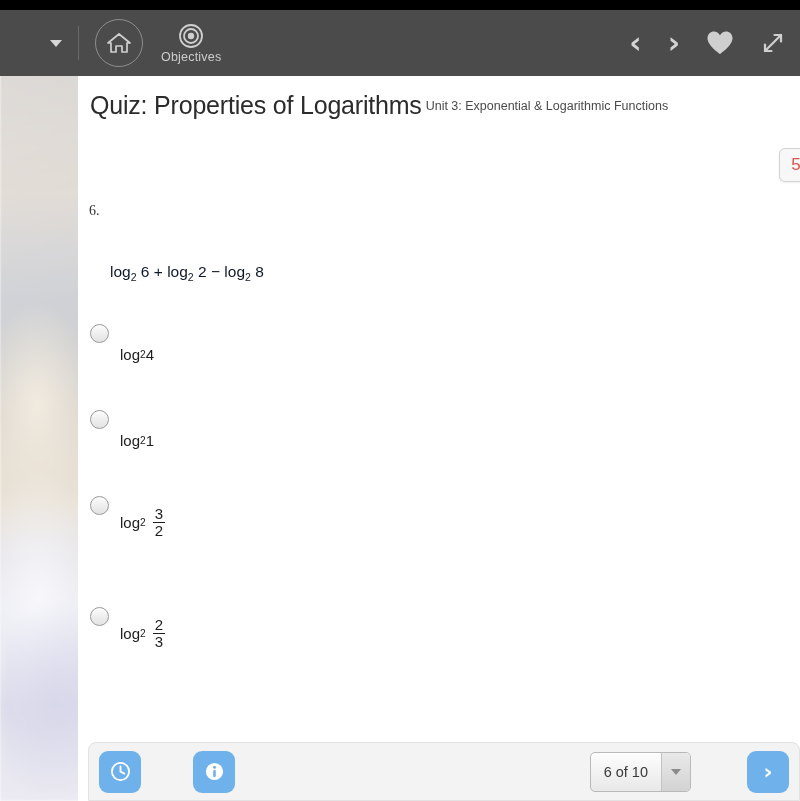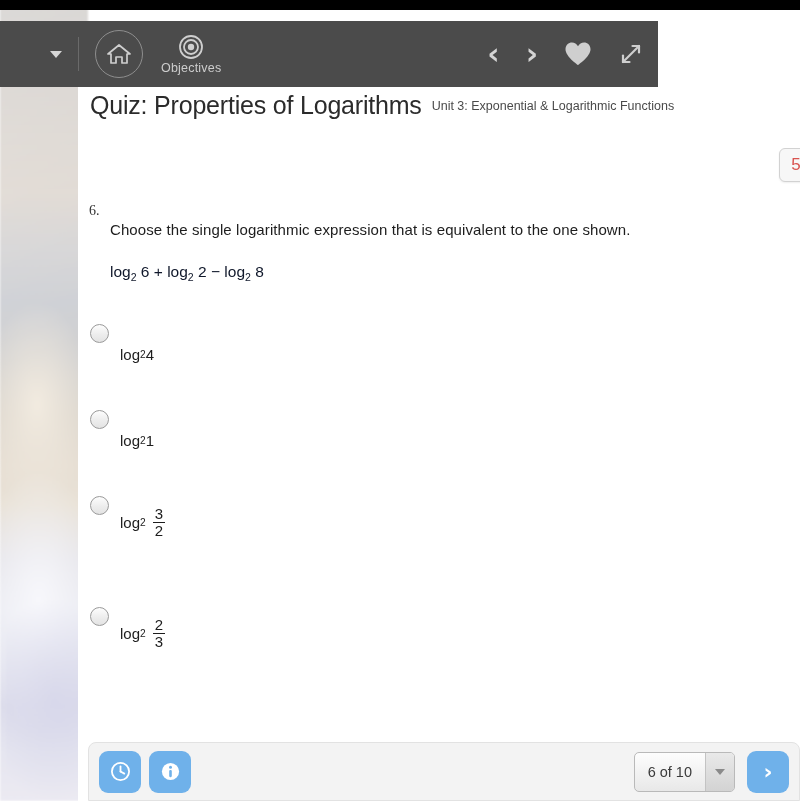--- a/index.html
+++ b/index.html
@@ -55,23 +55,23 @@
   }
 
   
   .blackbar {
     position: absolute; left: 0; top: 0; width: 800px; height: 10px;
     background: #000000;
   }
 
   
   .topbar {
-    position: absolute; left: 0; top: 10px; width: 658px; height: 66px;
+    position: absolute; left: 0; top: 10px; width: 800px; height: 66px;
     background: #4b4b4b;
-    display: flex; align-items: center; margin-top: 11px;
+    display: flex; align-items: center;
   }
   .topbar-left { display: flex; align-items: center; height: 100%; padding-left: 50px; }
   .topbar-right { margin-left: auto; display: flex; align-items: center; height: 100%; padding-right: 14px; gap: 26px; }
 
   .caret-down {
     width: 0; height: 0;
     border-left: 6px solid transparent; border-right: 6px solid transparent;
     border-top: 7px solid #d6d6d6;
     cursor: pointer;
   }
@@ -96,21 +96,21 @@
   }
 
   
   .titlerow {
     position: absolute; left: 90px; top: 91px; display: flex; align-items: center;
   }
   .quiz-title {
     font-size: 25px; font-weight: 400; color: #2b2b2b; letter-spacing: -.2px;
   }
   .quiz-sub {
-    font-size: 12.5px; color: #4a4a4a; margin-left: 10px;
+    font-size: 12.5px; color: #4a4a4a; margin-left: 4px;
   }
 
   
   .badge {
     position: absolute; left: 779px; top: 148px; width: 34px; height: 34px;
     background: #f7f7f7; border: 1px solid #d2d2d2; border-radius: 6px;
     display: flex; align-items: center; justify-content: center;
     color: #d9534f; font-size: 17px;
     box-shadow: 0 1px 2px rgba(0,0,0,.07);
   }
@@ -156,21 +156,21 @@
     margin-left: 7px; line-height: 1.08; font-size: 15px;
   }
   .frac-num { padding: 0 2px; }
   .frac-den { padding: 0 2px; border-top: 1.4px solid #1d1d1d; }
 
   
   .toolbar {
     position: absolute; left: 88px; top: 742px; width: 712px; height: 59px;
     background: #f3f3f3; border: 1px solid #e2e2e2;
     border-top-left-radius: 8px; border-top-right-radius: 8px;
-    display: flex; align-items: center; padding: 4px 10px;
+    display: flex; align-items: center; padding: 4px 10px; gap: 44px;
   }
   .tool-btn {
     width: 42px; height: 42px; border-radius: 9px; background: #6fb1ea;
     display: flex; align-items: center; justify-content: center;
     cursor: pointer; margin-right: 8px;
   }
   .tb-spacer { flex: 1; }
   .pager {
     display: flex; align-items: stretch; height: 40px;
     border: 1px solid #b9b9b9; border-radius: 5px; overflow: hidden;
@@ -264,21 +264,20 @@
   <div class="titlerow">
     <span class="quiz-title">Quiz: Properties of Logarithms</span>
     <span class="quiz-sub">Unit 3: Exponential &amp; Logarithmic Functions</span>
   </div>
 
   <div class="badge">
     <span>5</span>
   </div>
 
   <div class="qnum">6.</div>
-  <div class="qtext">Choose the single logarithmic expression that is equivalent to the one shown.</div>
   <div class="qexpr"><span><span>log</span><sub>2</sub><span> 6</span></span><span> + </span><span><span>log</span><sub>2</sub><span> 2</span></span><span> − </span><span><span>log</span><sub>2</sub><span> 8</span></span></div>
 
   <div class="options">
       <div class="option o1">
         <div class="radio"></div>
         <div class="opt-text">
           <span>log</span>
           <sub>2</sub>
           <span> 4</span>
         </div>

